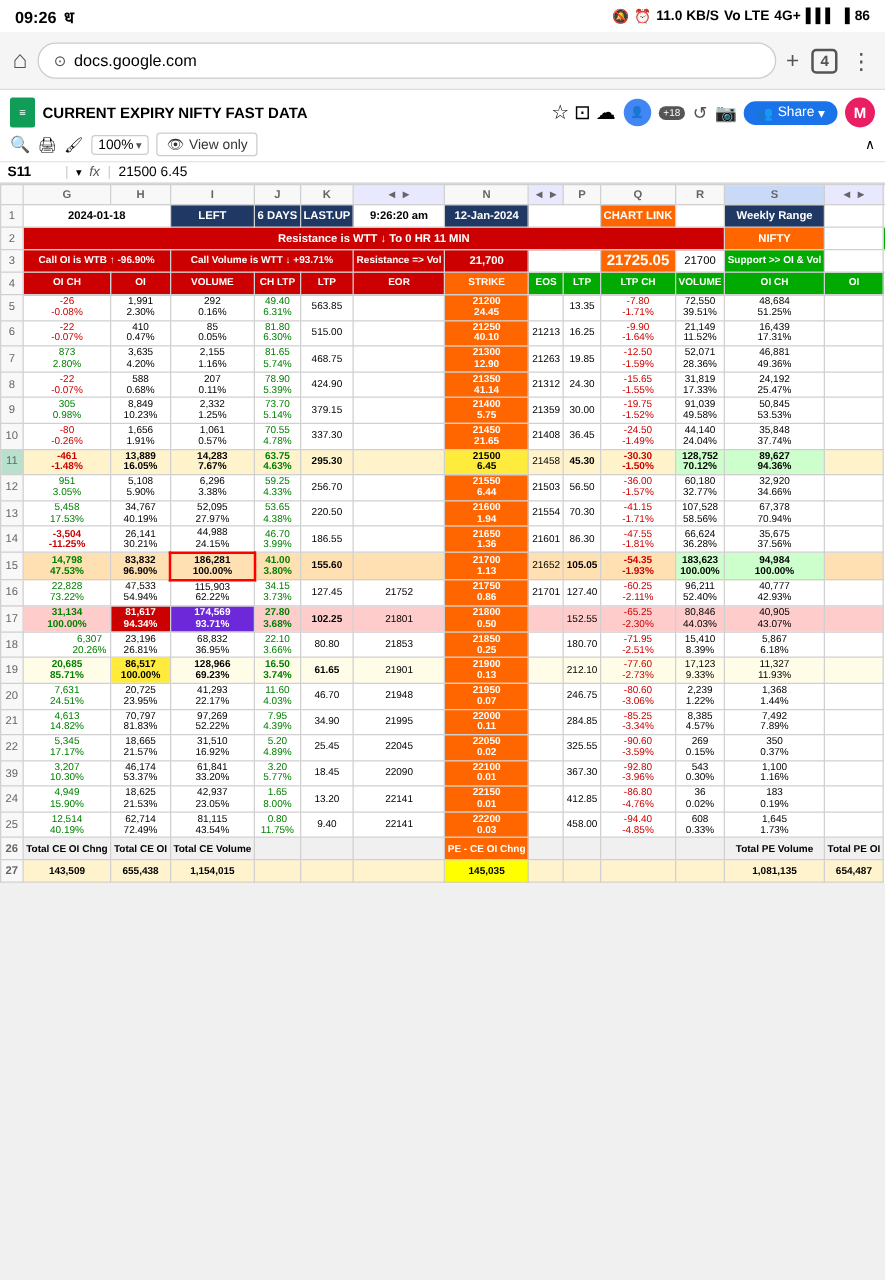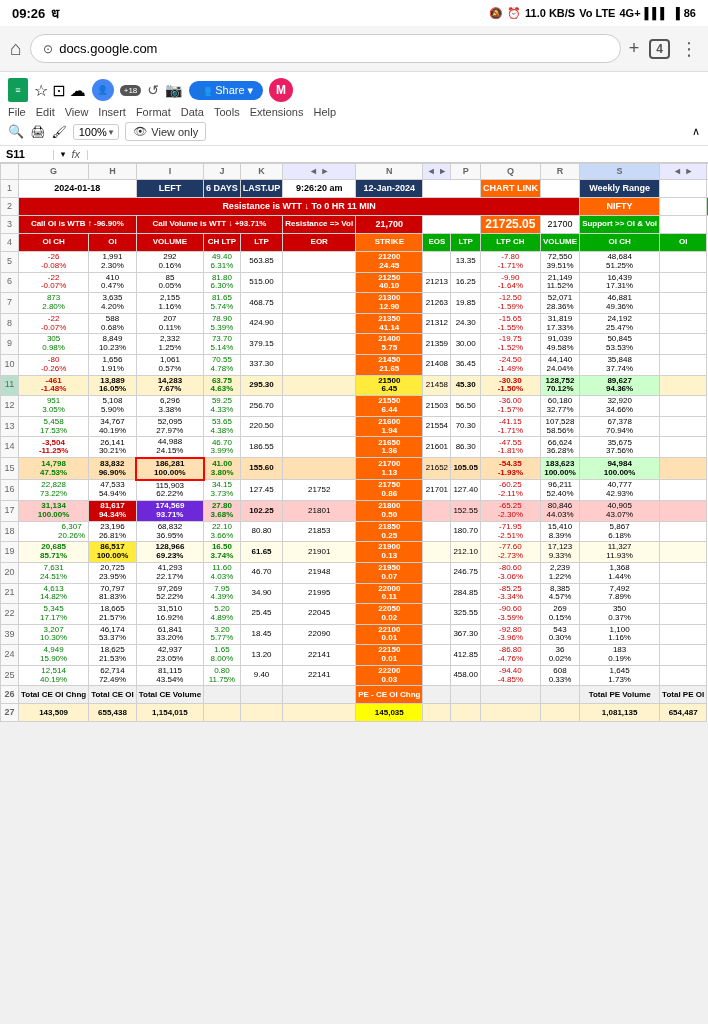--- a/index.html
+++ b/index.html
@@ -238,51 +238,41 @@
   <div class="browser-actions">
     <span>+</span>
     <span class="tab-count">4</span>
     <span>⋮</span>
   </div>
 </div>
 
 <div class="sheets-header">
   <div class="sheets-title-row">
     <div class="sheets-icon">≡</div>
+    <span class="sheets-title">CURRENT EXPIRY NIFTY FAST DATA</span>
     <div class="sheets-title-icons">
       <span>☆</span>
       <span>⊡</span>
       <span>☁</span>
     </div>
     <div class="sheets-avatar">
       <span>👤</span>
     </div>
     <span class="sheets-avatar-badge">+18</span>
     <span style="font-size:14px;color:#555;">↺</span>
     <span style="font-size:14px;color:#555;">📷</span>
     <button class="share-btn">
       <span>👥</span>
       <span>Share</span>
       <span>▾</span>
     </button>
     <div class="avatar-m">
       <span>M</span>
     </div>
   </div>
-  <div class="menu-row">
-    <span>File</span>
-    <span>Edit</span>
-    <span>View</span>
-    <span>Insert</span>
-    <span>Format</span>
-    <span>Data</span>
-    <span>Tools</span>
-    <span>Extensions</span>
-    <span>Help</span>
-  </div>
   <div class="toolbar-row">
     <span style="font-size:13px;">🔍</span>
     <span style="font-size:12px;">🖨</span>
     <span style="font-size:12px;">🖌</span>
     <div class="toolbar-btn">
       <span>100%</span>
       <span class="toolbar-chevron">▾</span>
     </div>
     <div class="view-only-btn">
       <span>👁</span>
@@ -291,20 +281,21 @@
     <span style="margin-left:auto;">∧</span>
   </div>
 </div>
 
 <div class="formula-bar">
   <span class="cell-ref">S11</span>
   <span class="formula-sep">|</span>
   <span style="font-size:9px;">▾</span>
   <span class="fx-label">fx</span>
   <span class="formula-sep">|</span>
+  <span class="formula-value">21500   6.45</span>
 </div>
 
 <div class="spreadsheet">
 <table>
 
   <thead>
     <tr>
       <td class="row-header col-header"></td>
       <td class="col-header">G</td>
       <td class="col-header">H</td>

